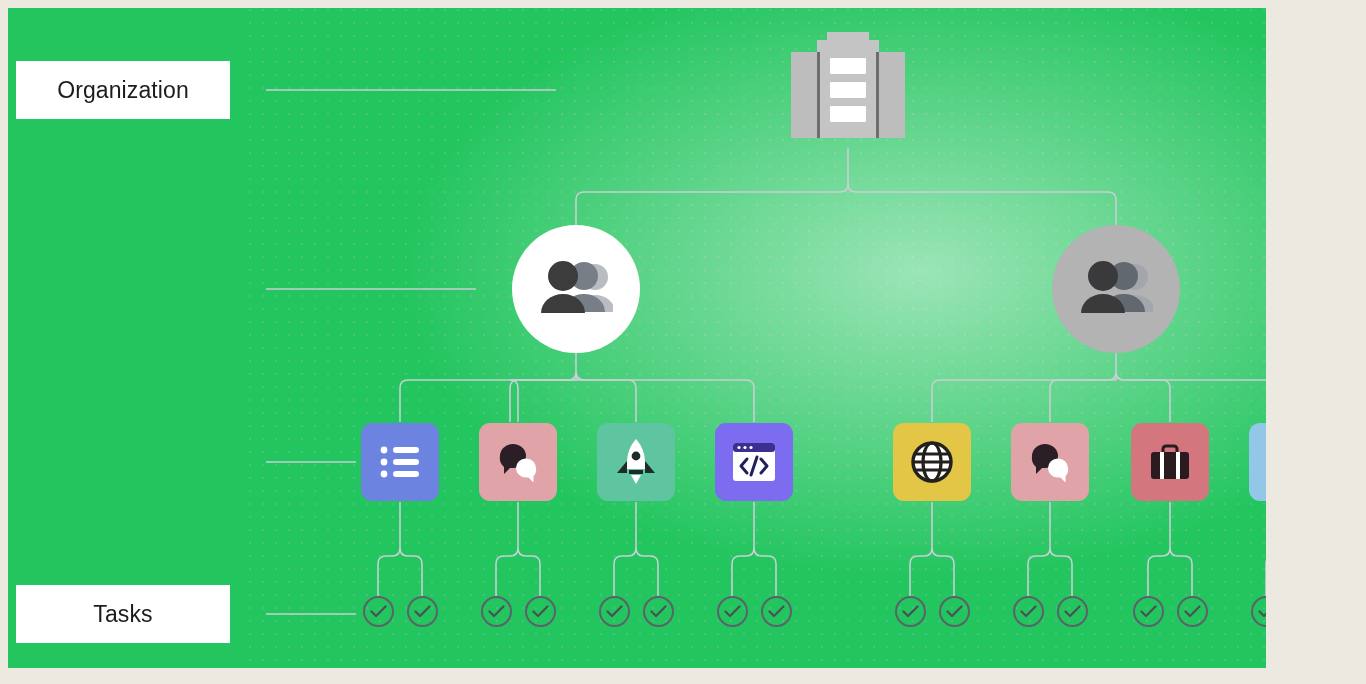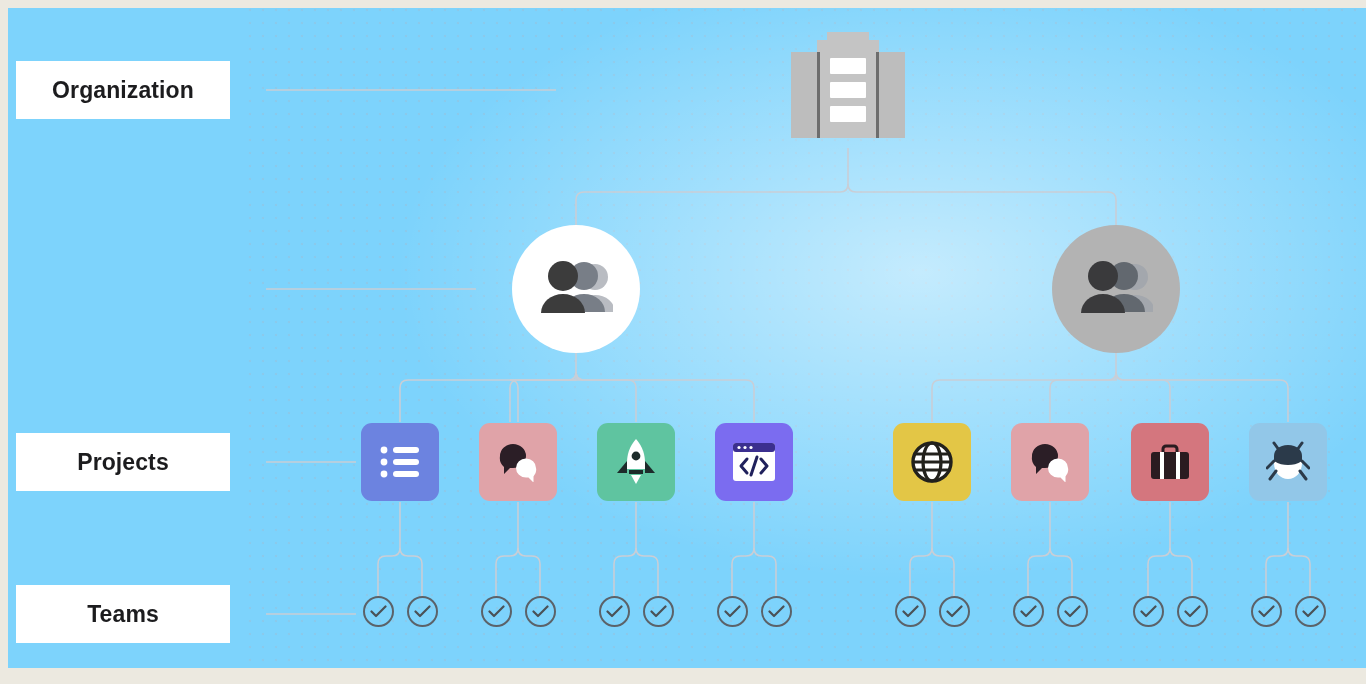--- a/index.html
+++ b/index.html
@@ -8,24 +8,23 @@
     background:#ece9e0;
     font-family:"Liberation Sans", sans-serif;
     overflow:hidden;
   }
   #stage { position:relative; width:1366px; height:684px; }
 
   
   #canvas {
     position:absolute;
     left:8px; top:8px;
-    width:1358px; height:660px;
-    background:#7dd3fc;
+    width:1258px; height:660px;
+    background:#22c55e;
     overflow:hidden;
-    font-weight:bold;
   }
   
   #dots {
     position:absolute;
     left:240px; top:0;
     width:1120px; height:660px;
     background-image:
       radial-gradient(circle at 2px 2px, rgba(170,180,195,0.30) 1.3px, transparent 1.6px);
     background-size:13px 13px;
   }
@@ -133,25 +132,22 @@
         <path d="M1162 540 Q1162 548 1170 548 L1176 548 Q1184 548 1184 556 L1184 588"></path>
 
         <path d="M1280 494 L1280 540 Q1280 548 1272 548 L1266 548 Q1258 548 1258 556 L1258 588"></path>
         <path d="M1280 540 Q1280 548 1288 548 L1294 548 Q1302 548 1302 556 L1302 588"></path>
       </g>
     </svg>
 
     <div class="label-chip" style="top:53px;">
       <span>Organization</span>
     </div>
-    <div class="label-chip" style="top:425px;">
-      <span>Projects</span>
-    </div>
     <div class="label-chip" style="top:577px;">
-      <span>Teams</span>
+      <span>Tasks</span>
     </div>
 
     <div class="node" style="left:781px; top:12px;">
       <svg class="org-icon" viewBox="0 0 118 130">
         <rect x="2" y="32" width="26" height="86" fill="#bdbdbd"></rect>
         <rect x="90" y="32" width="26" height="86" fill="#bdbdbd"></rect>
         <path d="M28 20 h10 v-8 h42 v8 h10 v98 H28 Z" fill="#c4c4c4"></path>
         <rect x="28" y="32" width="3" height="86" fill="#6d6d6d"></rect>
         <rect x="87" y="32" width="3" height="86" fill="#6d6d6d"></rect>
         <rect x="41" y="38" width="36" height="16" rx="1" fill="#ffffff"></rect>

